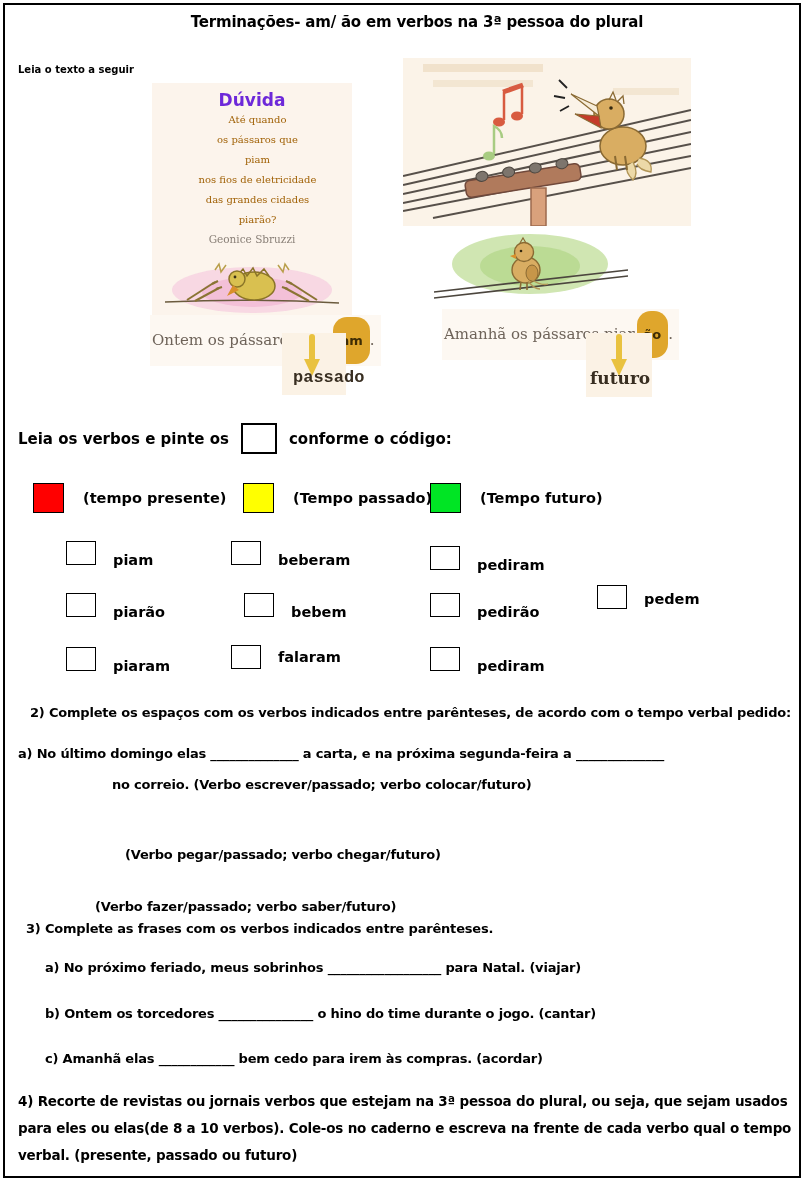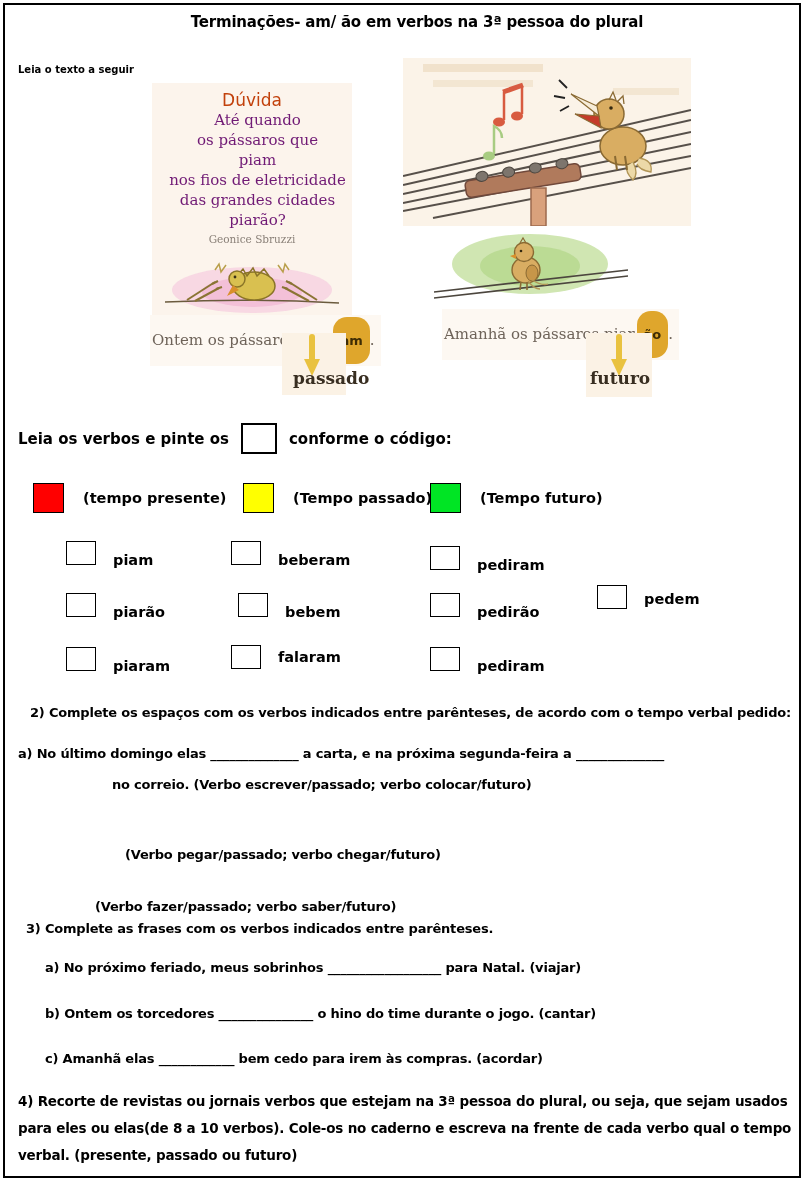--- a/index.html
+++ b/index.html
@@ -8,44 +8,44 @@
   .frame { position:absolute; left:3px; top:3px; right:3px; bottom:3px;
            border:2px solid #000; pointer-events:none; }
 
   .title { position:absolute; top:13px; left:15px; width:100%; text-align:center;
            font-size:15px; font-weight:bold; letter-spacing:-0.2px; }
   .intro { position:absolute; top:64px; left:18px; font-size:10px; font-weight:bold; }
 
   
   .poem-card { position:absolute; left:152px; top:83px; width:200px; height:234px;
                background:#fcf4ec; text-align:center; }
-  .poem-title { margin-top:7px; font-size:17px; font-weight:normal; color:#c2410c; }
-  .poem-line { display:block; font-family:"DejaVu Serif", serif; font-size:15px;
-               color:#701a75; line-height:20px;margin-left:11px; }
+  .poem-title { margin-top:7px; font-size:17px; font-weight:bold; color:#6d28d9; }
+  .poem-line { display:block; font-family:"DejaVu Serif", serif; font-size:10px;
+               color:#a16207; line-height:20px;margin-left:11px; }
   .poem-author { display:block; margin-top:3px; font-family:"DejaVu Serif", serif;
                  font-size:10.5px; color:#8a8078; }
   .poem-bird { margin-top:1px; }
 
   
   .caption { position:absolute; font-family:"DejaVu Serif", serif; font-size:15px;
              color:#6e6359; background:#fdf8f2; padding:2px 6px 2px 2px; white-space:nowrap; }
   .caption-past   { left:150px; top:315px; }
   .caption-future { left:442px; top:309px; }
   .suffix-badge { display:inline-block; background:#dfa62c; color:#3e2c04;
                   font-family:"DejaVu Sans", sans-serif; font-weight:bold; font-size:13px;
                   padding:16px 7px; border-radius:14px; margin-left:2px; }
   .arrow-box { position:absolute; background:#fbf2e5; }
   .arrow-box-past   { left:282px; top:333px; width:64px; height:62px; }
   .arrow-box-future { left:586px; top:333px; width:66px; height:64px; }
   .down-arrow { position:absolute; width:22px; height:44px; }
   .arrow-past   { left:301px; top:334px; }
   .arrow-future { left:608px; top:334px; }
   .tense-label { position:absolute; font-family:"DejaVu Serif", serif; font-weight:bold;
                  font-size:17px; color:#382e21; }
-  .label-past   { left:293px; top:368px; }
+  .label-past   { left:293px; top:368px;font-family:Liberation Mono, monospace; }
   .label-future { left:590px; top:368px; }
 
   
   .sing-card  { position:absolute; left:403px; top:58px;  width:288px; height:168px; background:#fbf3e8; }
   .perch-card { position:absolute; left:428px; top:228px; width:205px; height:80px; background:#fff; }
 
   
   .paint-instr { position:absolute; left:18px; top:423px; display:flex; align-items:center;
                  gap:12px; font-size:15px; font-weight:bold; }
   .inline-box { width:36px; height:31px; border:2px solid #000; background:#fff; box-sizing:border-box; }
@@ -218,21 +218,21 @@
     <span class="vlabel">beberam</span>
   </div>
   <div class="verb" style="left:430px; top:546px;">
     <span class="vbox"></span>
     <span class="vlabel">pediram</span>
   </div>
   <div class="verb" style="left:66px;  top:593px;">
     <span class="vbox"></span>
     <span class="vlabel">piarão</span>
   </div>
-  <div class="verb" style="left:231px; top:593px;padding-left:7px;">
+  <div class="verb" style="left:237px; top:593px;padding-left:7px;">
     <span class="vbox"></span>
     <span class="vlabel">bebem</span>
   </div>
   <div class="verb" style="left:430px; top:593px;">
     <span class="vbox"></span>
     <span class="vlabel">pedirão</span>
   </div>
   <div class="verb" style="left:597px; top:585px;">
     <span class="vbox"></span>
     <span class="vlabel" style="top:-2px;">pedem</span>

